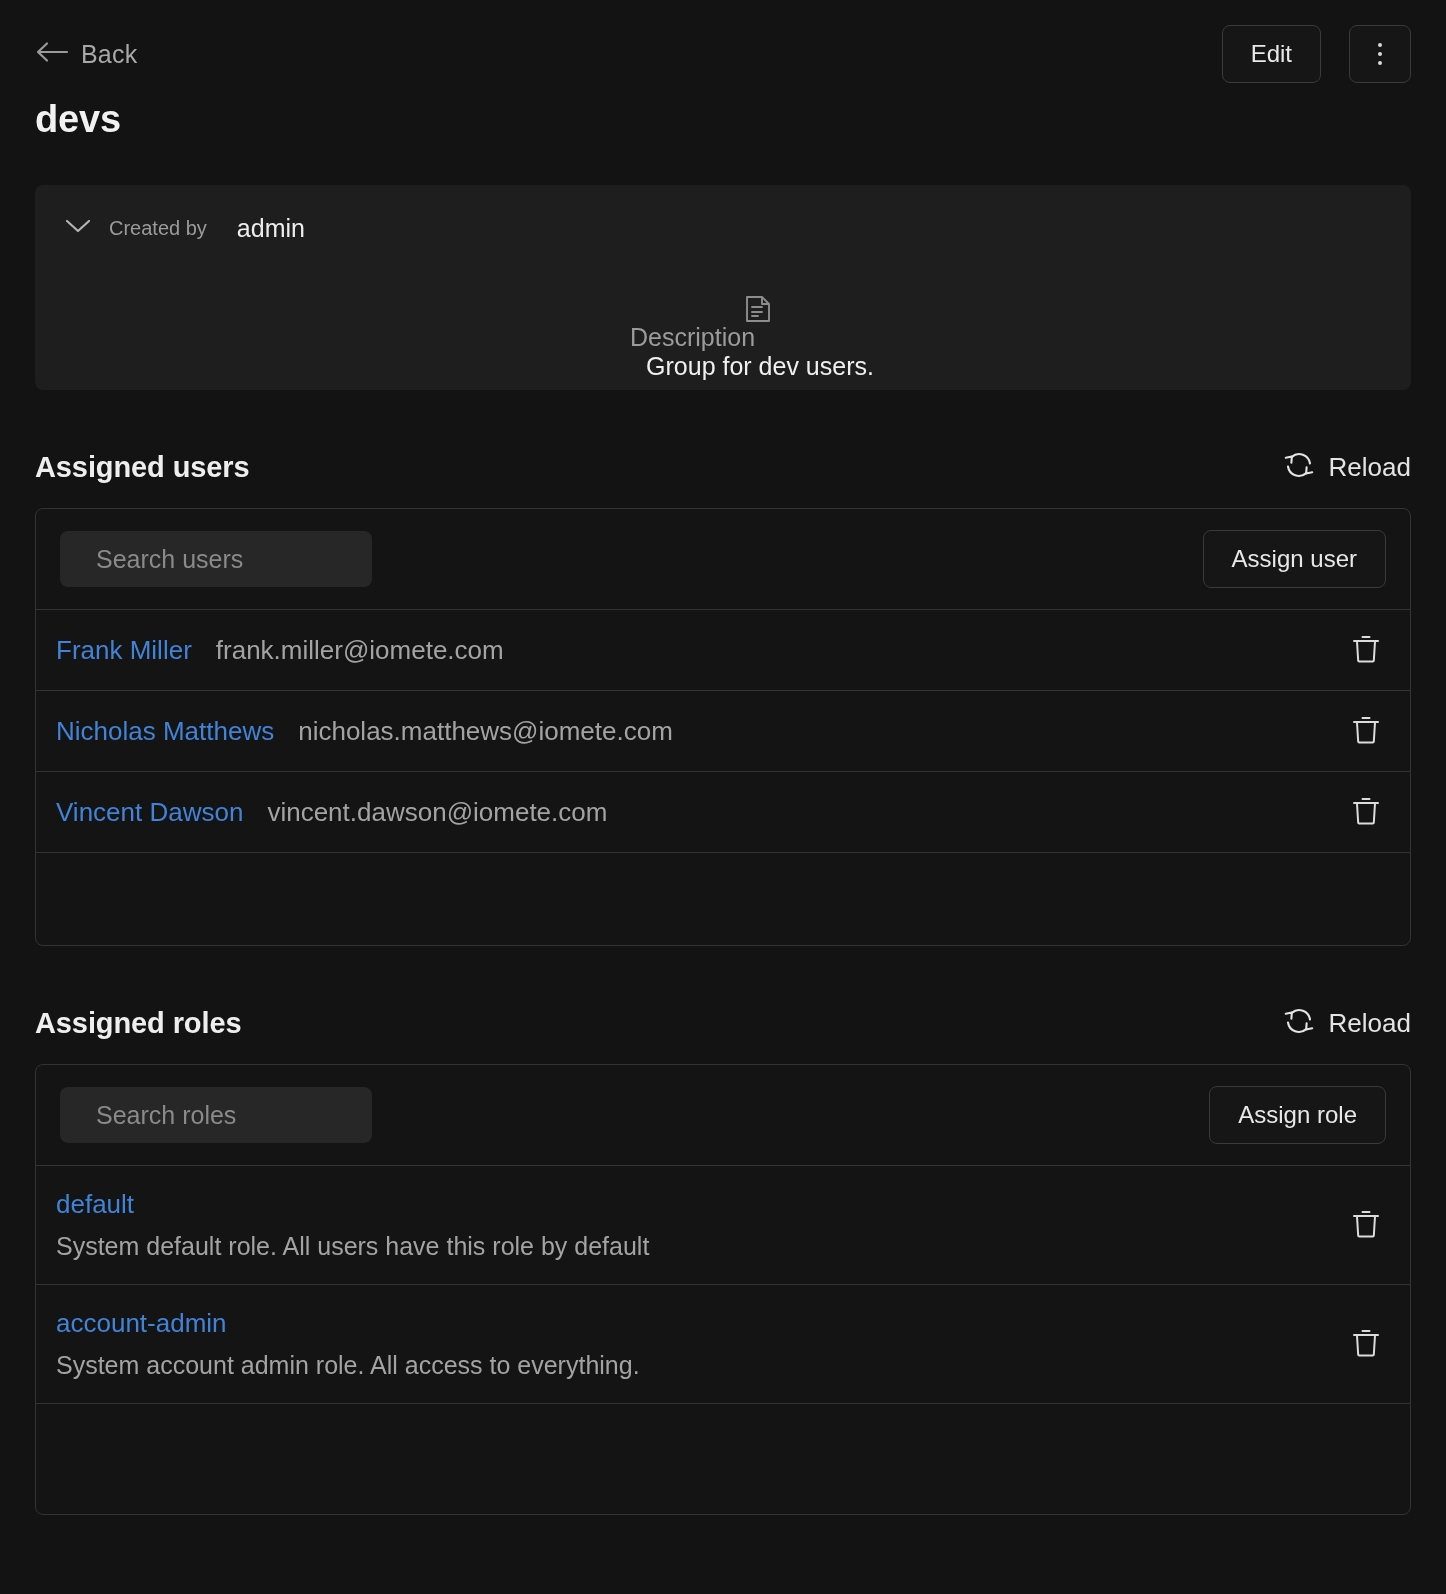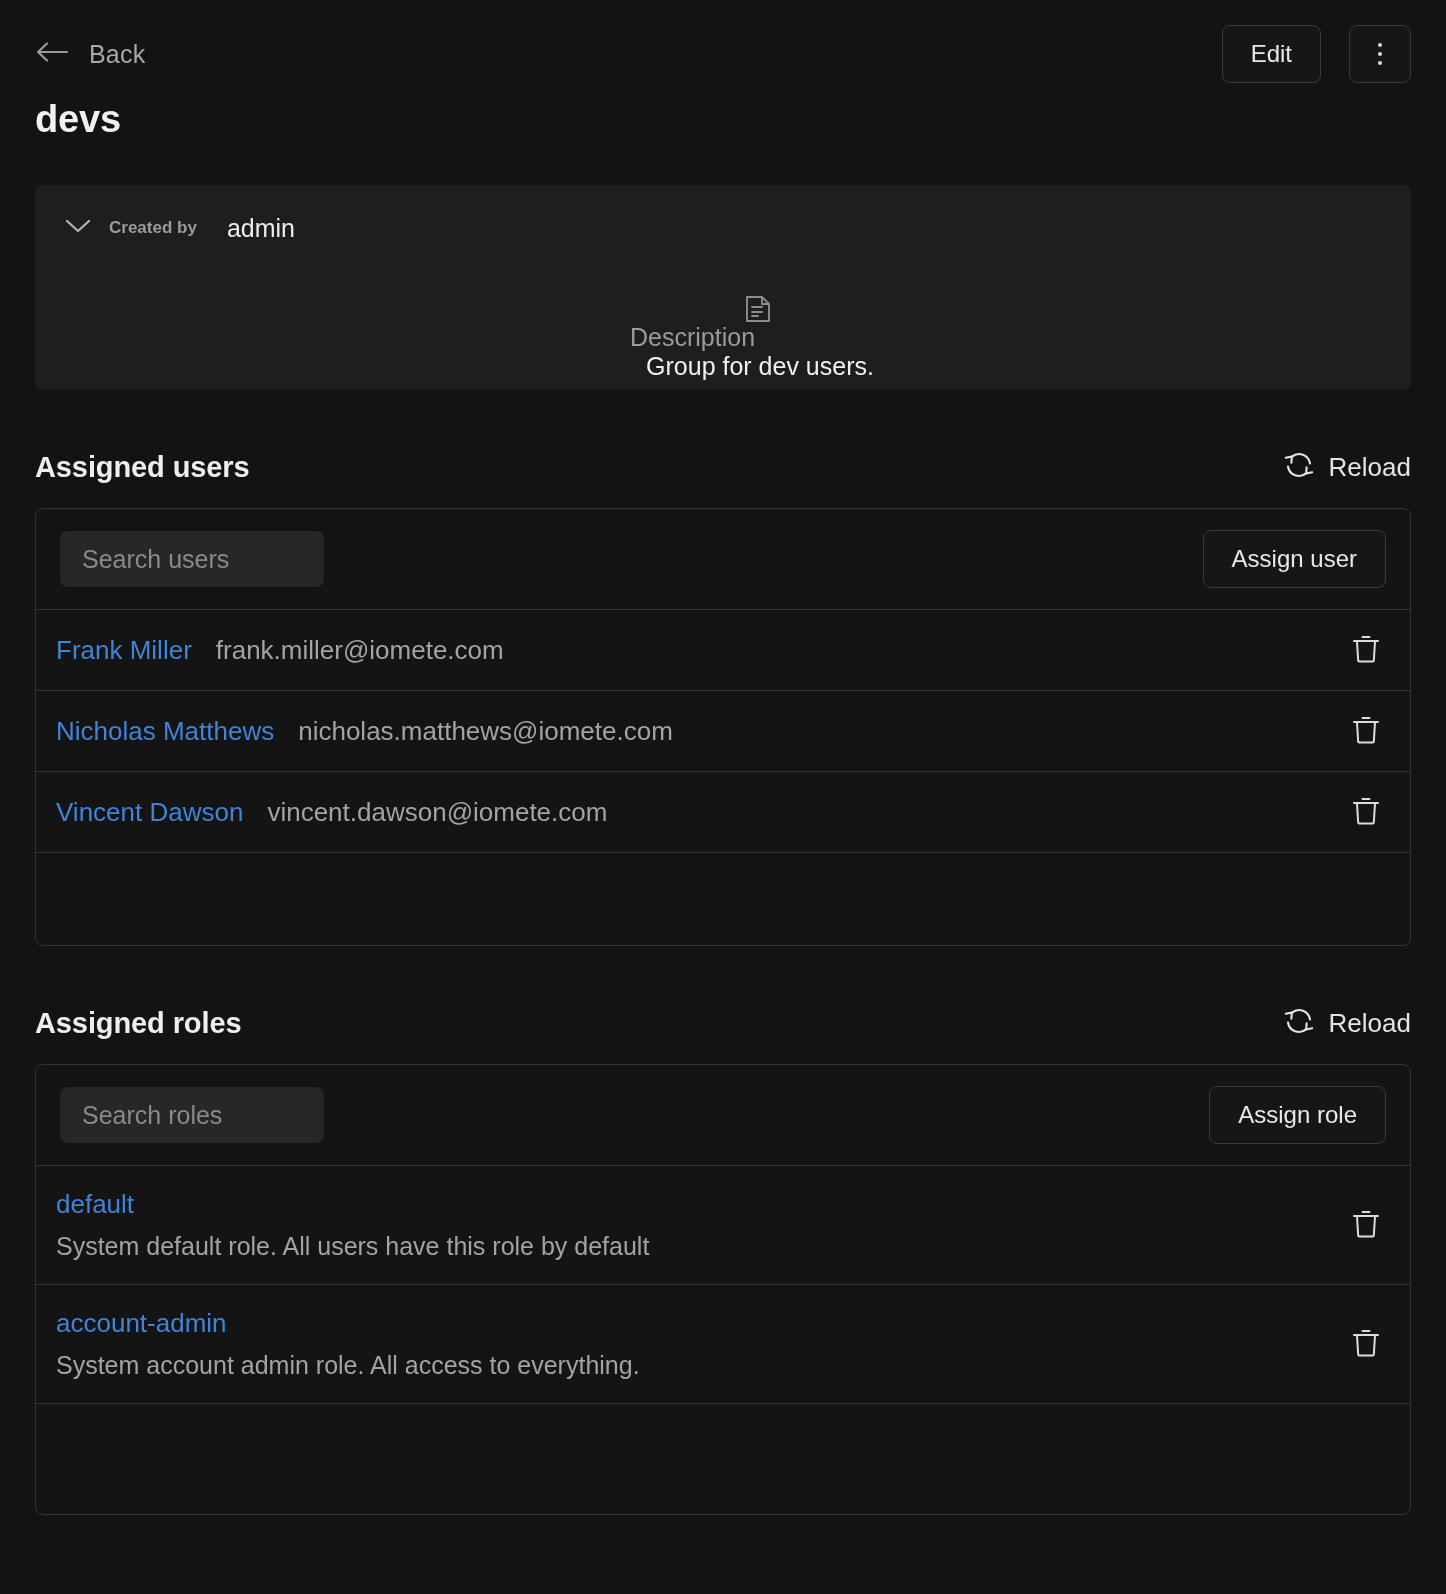--- a/index.html
+++ b/index.html
@@ -24,21 +24,21 @@
   .topbar {
     display: flex;
     align-items: center;
     justify-content: space-between;
     height: 86px;
     padding-top: 22px;
   }
   .back-link {
     display: flex;
     align-items: center;
-    gap: 20px;
+    gap: 12px;
     cursor: pointer;
     color: #9a9a9a;
     text-align: right;
   }
   .back-arrow { display: block; }
   .back-label {
     font-size: 25px;
     color: #a8a8a8;
     letter-spacing: 0.2px;
   }
@@ -86,21 +86,21 @@
     height: 205px;
     padding: 22px 30px;
   }
   .info-head {
     display: flex;
     align-items: center;
     gap: 18px;
     height: 42px;
   }
   .chev { display: block; cursor: pointer; }
-  .info-head-label { font-size: 17px; color: #9b9b9b; font-weight: bold; }
+  .info-head-label { font-size: 20px; color: #9b9b9b; }
   .info-head-value { font-size: 25px; color: #ededed; margin-left: 12px; }
 
   .info-row {
     display: flex;
     align-items: center;
     margin-top: 46px;
     padding-left: 74px;
     flex-direction: column;
   }
   .info-row-icon { width: 30px; display: flex; align-items: center; }
@@ -142,29 +142,29 @@
     overflow: hidden;
   }
   .panel-toolbar {
     display: flex;
     align-items: center;
     justify-content: space-between;
     padding: 21px 24px;
     border-bottom: 1px solid #333333;
   }
   .search-input {
-    width: 264px;
+    width: 312px;
     height: 56px;
     background: #272727;
     border: none;
     border-radius: 8px;
     color: #e6e6e6;
     font-size: 25px;
     font-family: "Liberation Sans", sans-serif;
-    padding: 0 22px;
+    padding: 0 36px;
     outline: none;
   }
   .search-input::placeholder { color: #8a8a8a; }
 
   .row {
     display: flex;
     align-items: center;
     justify-content: space-between;
     padding: 0 24px 0 20px;
     border-bottom: 1px solid #333333;

